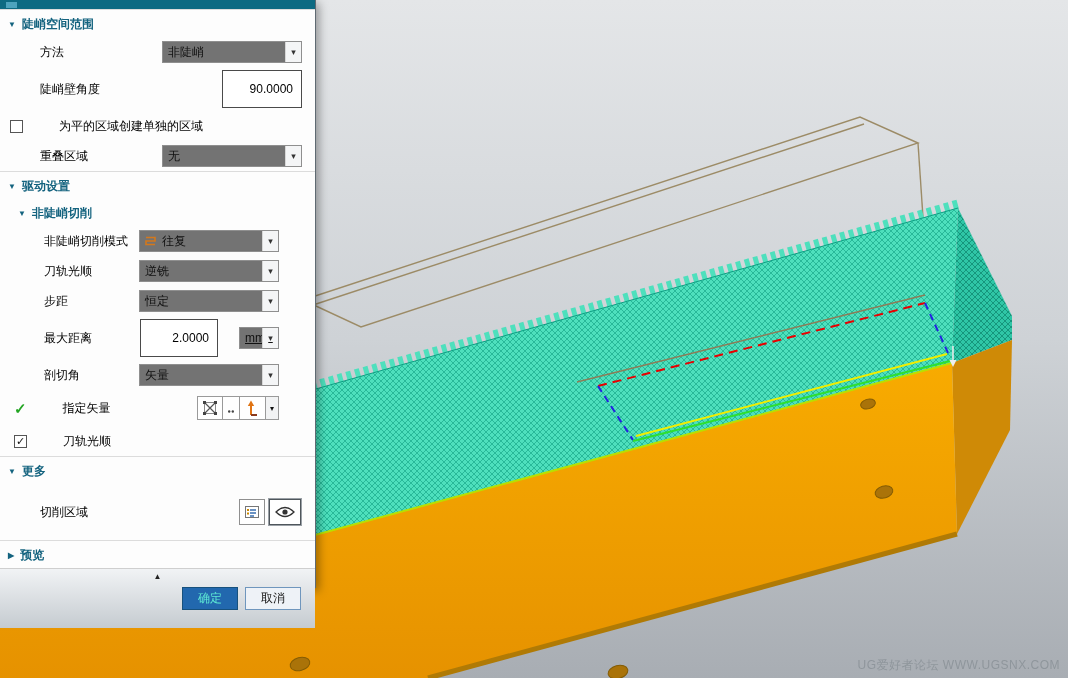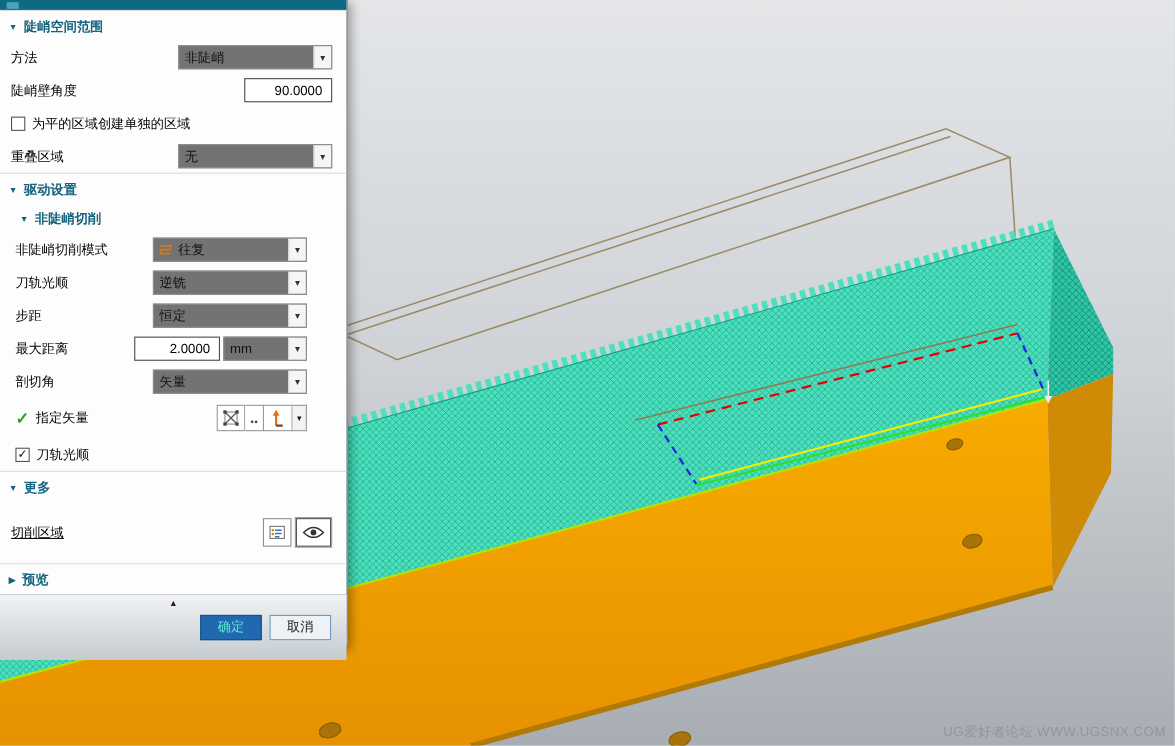--- a/index.html
+++ b/index.html
@@ -26,37 +26,37 @@
   .tb-icon { position:absolute; left:6px; top:2px; width:11px; height:6px; background:#4da3bd; }
 
   .sec-h {
     display:flex; align-items:center; gap:6px; padding:6px 8px 4px;
     color:#14637f; font-weight:bold; border-top:1px solid #dcdcdc; flex:none;
   }
   .sec-h.sub { padding-left:18px; border-top:none; }
   .caret { font-size:8px; line-height:1; color:#14637f; }
 
   .row { display:flex; align-items:center; padding:3px 13px 3px 10px; min-height:24px; flex:none; }
-  .row .label { flex:1; color:#000; white-space:nowrap; }
+  .row .label { flex:1; color:#000; white-space:nowrap;margin-left:30px; }
   .row.drive { padding-right:36px; padding-left:14px; }
 
   .combo {
     width:140px; height:22px; border:1px solid #8f8f8f; background:#737373;
     display:flex; align-items:center; flex:none; box-sizing:border-box;
   }
   .combo-text { flex:1; padding-left:5px; white-space:nowrap; overflow:hidden; }
   .combo-arrow {
     width:15px; align-self:stretch; display:flex; align-items:center; justify-content:center;
     font-size:9px; color:#333; border-left:1px solid #d7d7d7; background:#f4f5f6;
   }
-  .combo.unit { width:76px; margin-left:3px; }
+  .combo.unit { width:40px; margin-left:21px;text-decoration:underline; }
   .pat-icon { display:flex; padding-left:4px; }
 
   .num-input {
-    height:22px; border:1px solid #4a4a4a; background:#fff; text-align:right;
+    height:38px; border:1px solid #4a4a4a; background:#fff; text-align:right;
     padding:0 8px 0 2px; font:12px "Liberation Sans", sans-serif; box-sizing:border-box;
   }
   .num-input.angle { width:80px; }
   .num-input.dist { width:78px; }
 
   .cb {
     width:13px; height:13px; border:1px solid #555; background:#fff; margin-right:6px;
     display:flex; align-items:center; justify-content:center; font-size:11px; line-height:1;
     color:#111; flex:none; box-sizing:border-box;
   }
@@ -66,21 +66,21 @@
     width:26px; height:24px; border:1px solid #9a9a9a; background:#fff;
     display:flex; align-items:center; justify-content:center; flex:none; box-sizing:border-box;
   }
   .tool-btn.narrow { width:17px; border-left:none; }
   .tool-btn.nleft { border-left:none; }
   .vec-dd {
     width:13px; height:24px; border:1px solid #9a9a9a; border-left:none; background:#f2f3f4;
     font-size:8px; display:flex; align-items:center; justify-content:center; flex:none; box-sizing:border-box;
   }
 
-  .row.cutarea { min-height:50px;text-decoration:underline; }
+  .row.cutarea { min-height:50px; }
   .big-btn {
     width:26px; height:26px; border:1px solid #8f8f8f; background:#fff;
     display:flex; align-items:center; justify-content:center; flex:none; box-sizing:border-box;
   }
   .big-btn.selected { width:32px; border:1px solid #4f565c; box-shadow:0 0 0 1px #9aa0a6; }
   .gap3 { width:4px; flex:none; }
 
   .footer {
     margin-top:auto; height:60px; flex:none; position:relative;
     background:linear-gradient(#f1f3f5,#c5cbd0); border-top:1px solid #cfcfcf;

